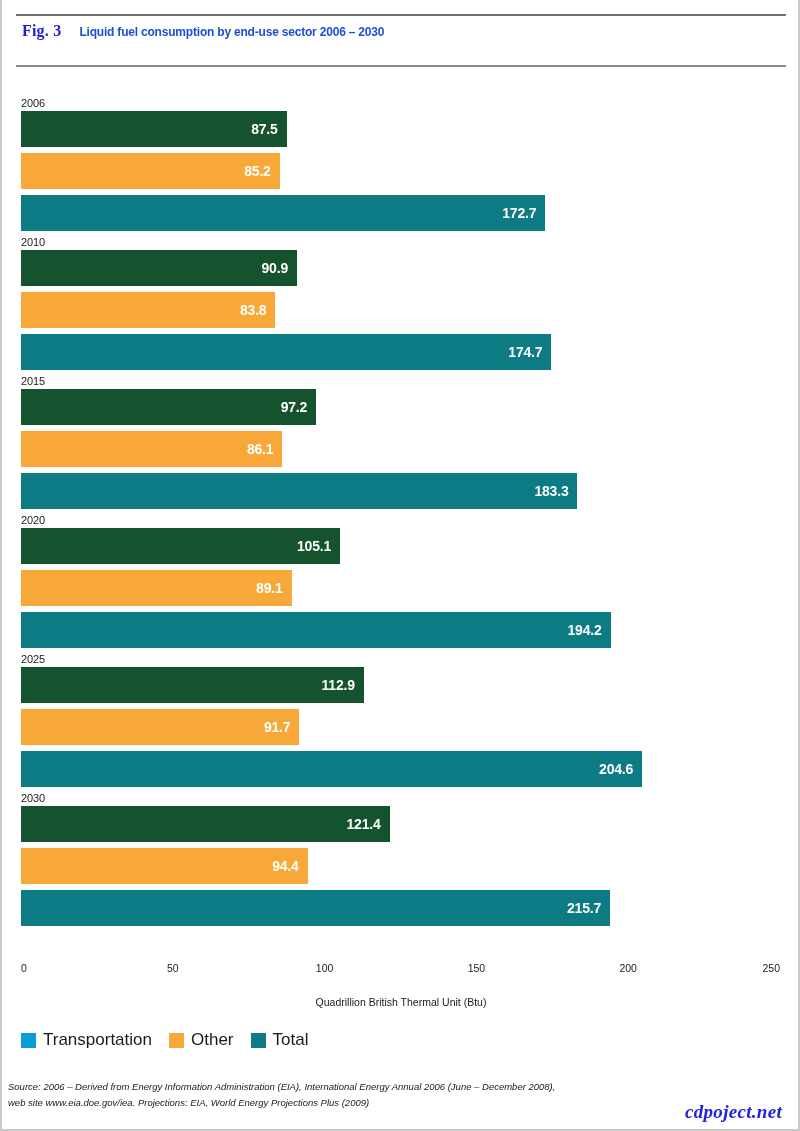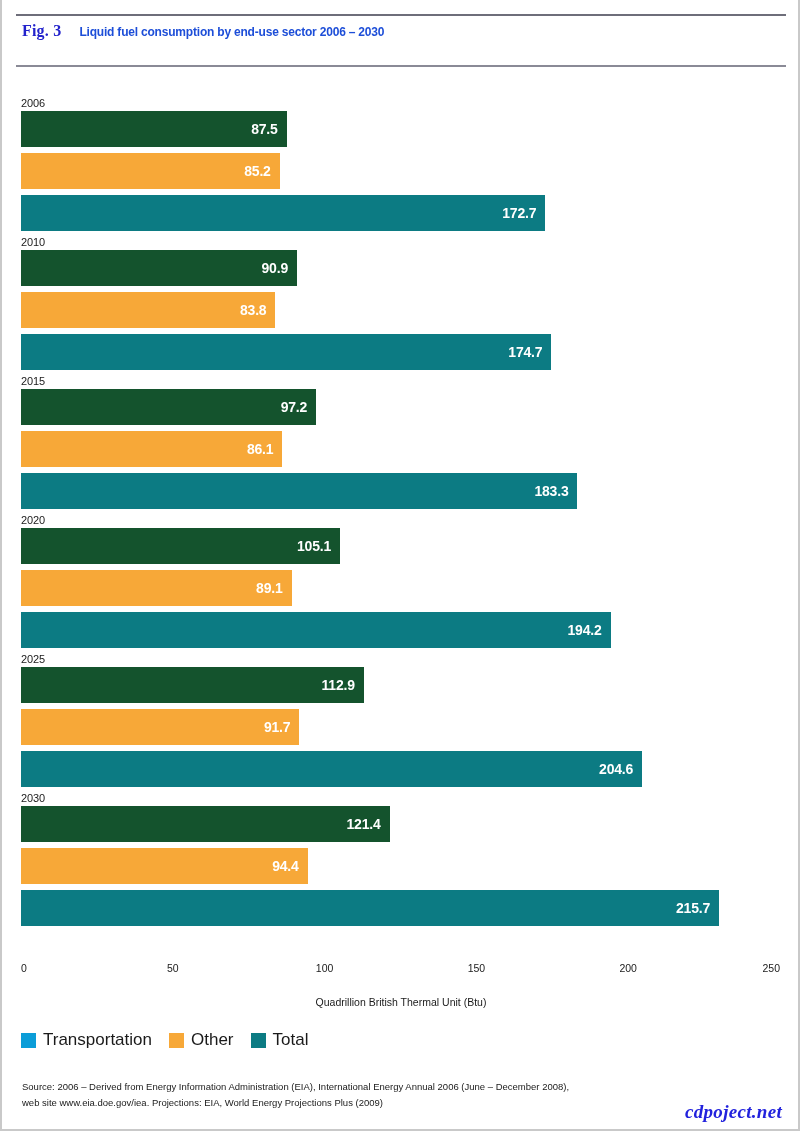--- a/index.html
+++ b/index.html
@@ -140,25 +140,26 @@
   .swatch.other{background:#f7a838;}
   .swatch.total{background:#0c7b83;}
   .legend-label{
     font-size:17px;
     color:#1a1a1a;
   }
 
   
   .source{
     position:absolute;
-    left:20px;top:1079px;
+    left:6px;top:1079px;
     width:740px;
     font-size:9.5px;
     line-height:16px;
     color:#1a1a1a;
+    font-style:italic;
   }
   .source div{white-space:nowrap;}
   .watermark{
     position:absolute;
     right:16px;bottom:6px;
     font-family:"Liberation Serif",serif;
     font-style:italic;
     font-weight:bold;
     font-size:19px;
     color:#2222dd;
@@ -276,21 +277,21 @@
           <div class="bar transportation" style="width: 368.57px;">
             <span class="val">121.4</span>
           </div>
         </div>
         <div class="bar-row">
           <div class="bar other" style="width: 286.598px;">
             <span class="val">94.4</span>
           </div>
         </div>
         <div class="bar-row">
-          <div class="bar total" style="width: 698px;">
+          <div class="bar total" style="width: 589px;">
             <span class="val">215.7</span>
           </div>
         </div>
       </div>
     </div>
 
   <div class="axis" id="axis-ticks">
       <span class="tick first" style="left: 0px;">0</span>
       <span class="tick" style="left: 151.8px;">50</span>
       <span class="tick" style="left: 303.6px;">100</span>

